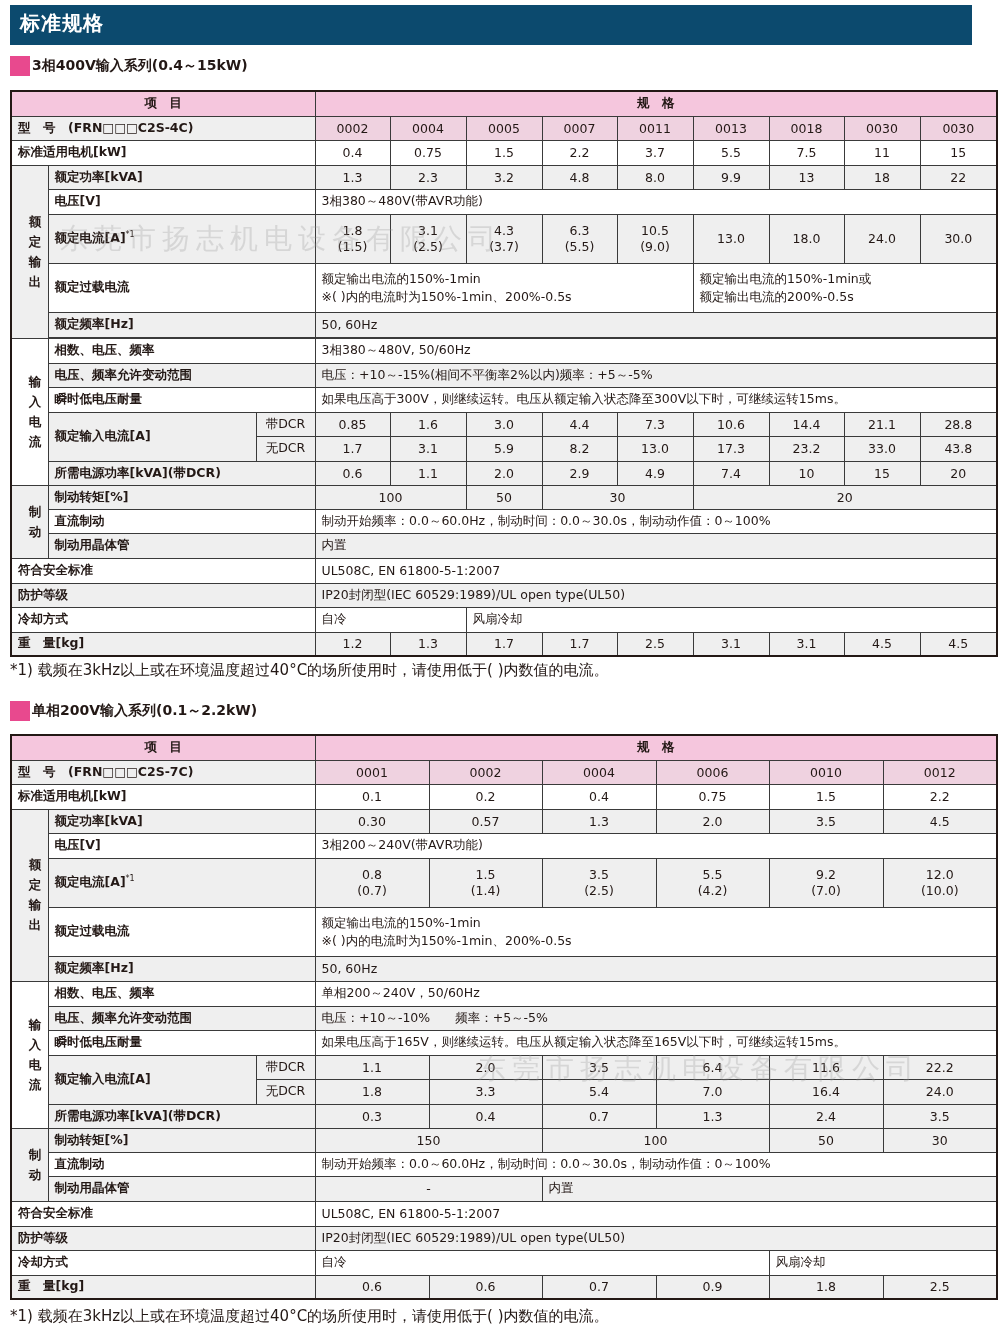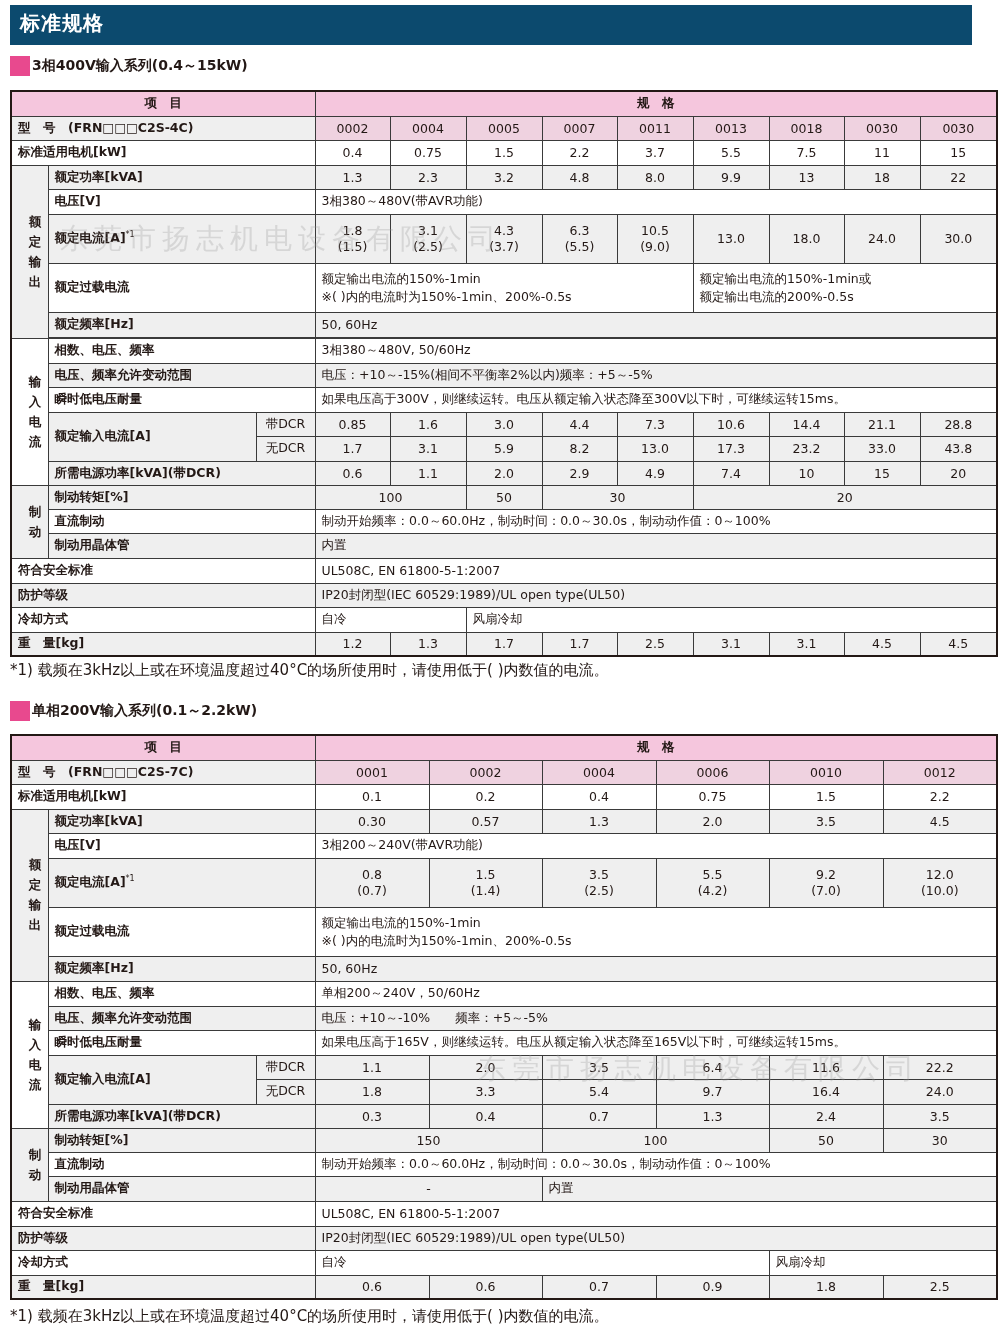--- a/index.html
+++ b/index.html
@@ -358,21 +358,21 @@
     <td class="c">3.5</td>
     <td class="c">6.4</td>
     <td class="c">11.6</td>
     <td class="c">22.2</td>
   </tr>
   <tr class="g" style="height:25px;">
     <td class="dcr">无DCR</td>
     <td class="c">1.8</td>
     <td class="c">3.3</td>
     <td class="c">5.4</td>
-    <td class="c">9.7</td>
+    <td class="c">7.0</td>
     <td class="c">16.4</td>
     <td class="c">24.0</td>
   </tr>
   <tr class="g" style="height:24px;">
     <td colspan="2" class="lbl">所需电源功率[kVA](带DCR)</td>
     <td class="c">0.3</td>
     <td class="c">0.4</td>
     <td class="c">0.7</td>
     <td class="c">1.3</td>
     <td class="c">2.4</td>

